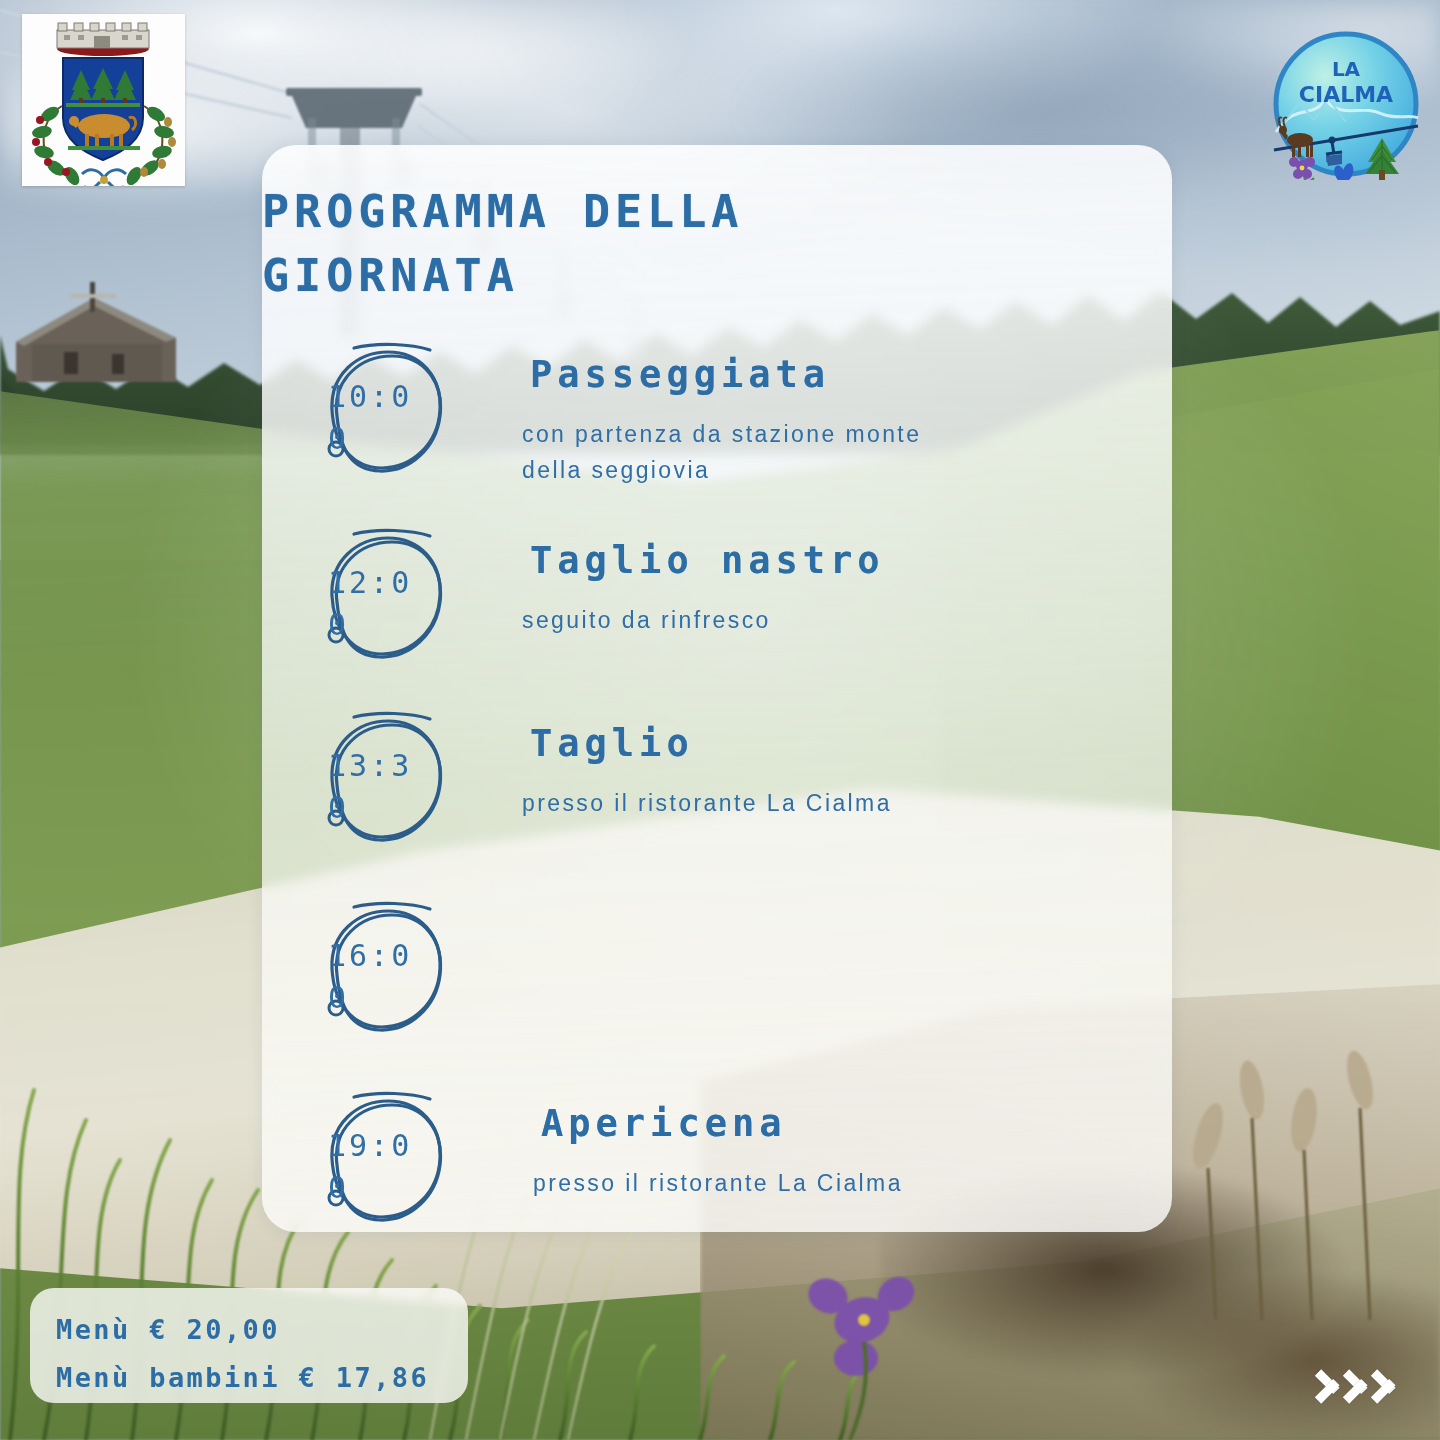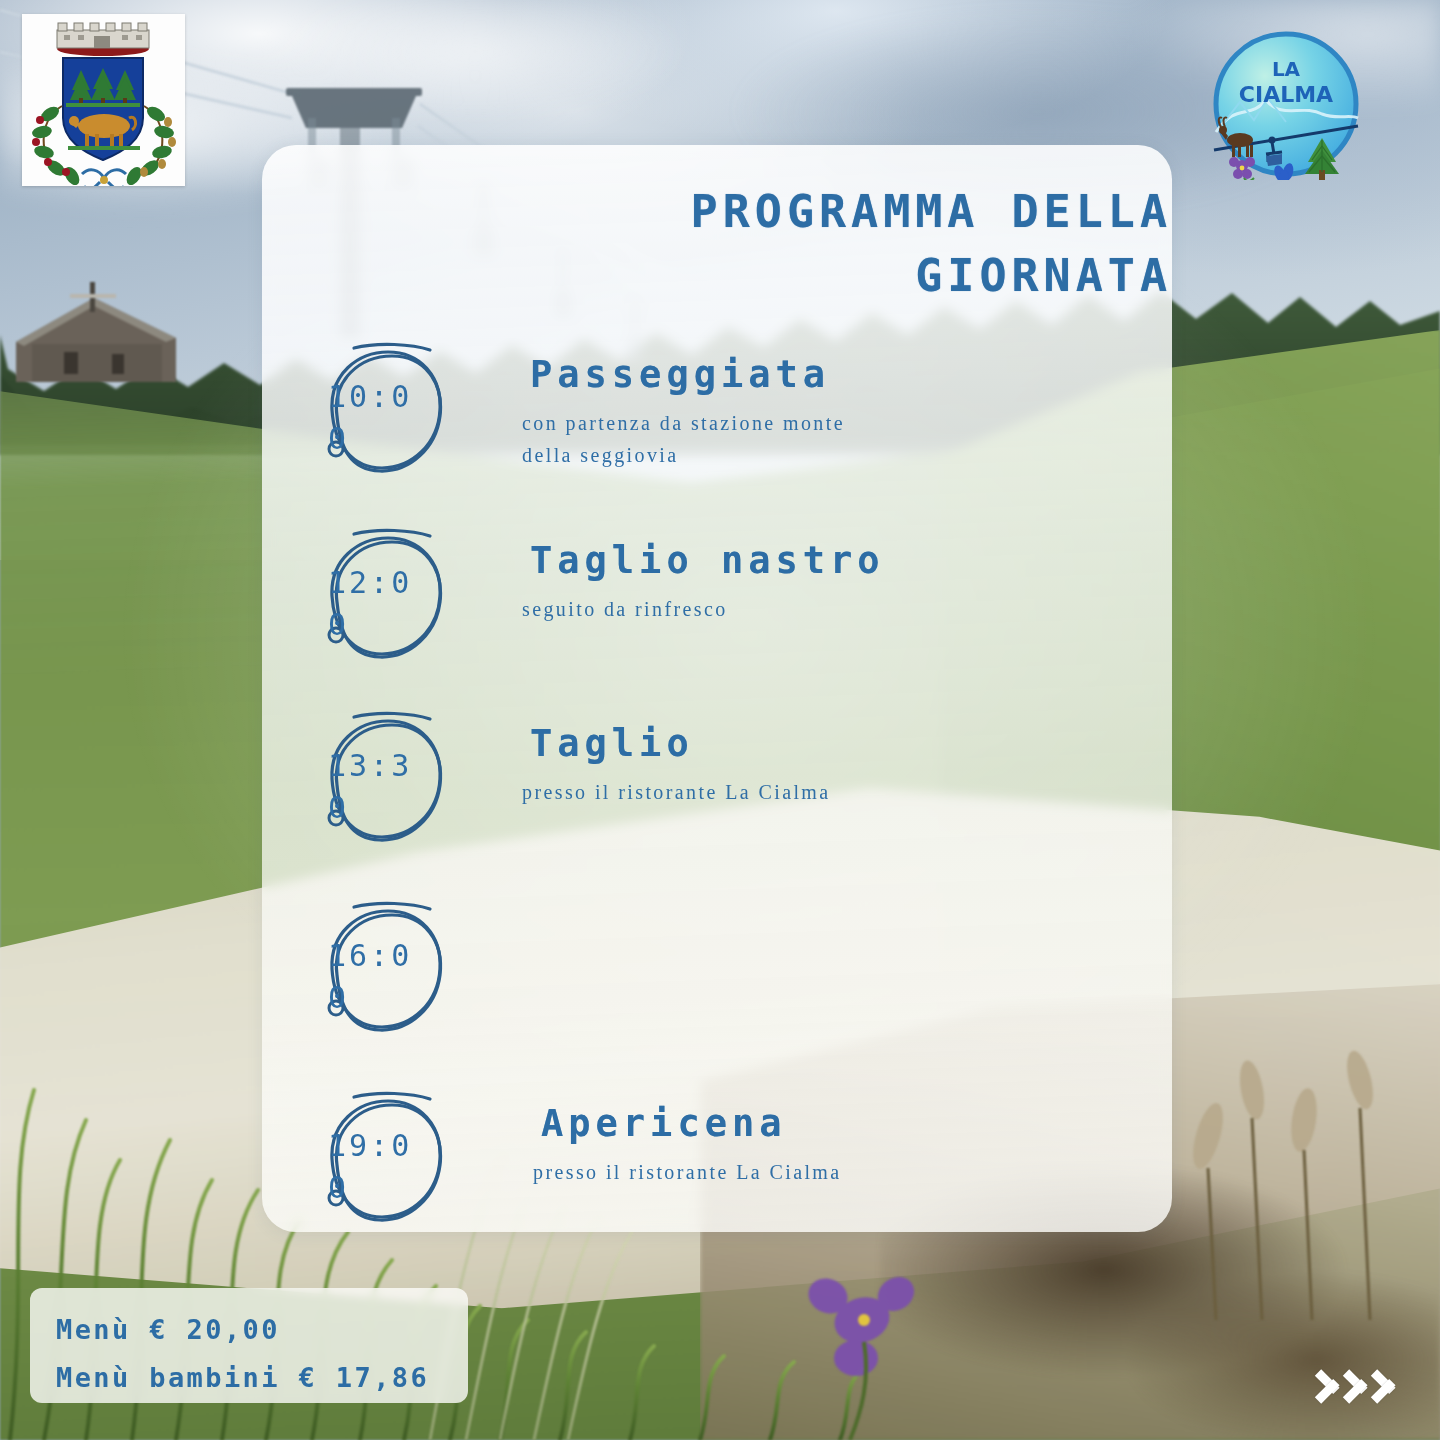--- a/index.html
+++ b/index.html
@@ -113,41 +113,41 @@
   }
 
   
   .coa-card {
     position: absolute; left: 22px; top: 14px; width: 163px; height: 172px;
     background: #fdfdfd;
     box-shadow: 0 1px 3px rgba(0,0,0,.18);
   }
 
   
-  .cialma { position: absolute; left: 1210px; top: 28px; width: 152px; height: 152px; }
+  .cialma { position: absolute; left: 1270px; top: 28px; width: 152px; height: 152px; }
 
   
   .card {
     position: absolute;
     left: 262px; top: 145px; width: 910px; height: 1087px;
     border-radius: 34px;
     background: linear-gradient(178deg,
         rgba(255,255,255,.88) 0%,
         rgba(253,254,255,.84) 18%,
         rgba(250,252,252,.78) 38%,
         rgba(248,250,246,.74) 58%,
         rgba(250,250,246,.76) 78%,
         rgba(252,252,249,.82) 100%);
     backdrop-filter: blur(6px);
     box-shadow: 0 2px 16px rgba(70,90,110,.10);
     overflow: hidden;
   }
 
   .card-title {
-    text-align: right;
+    text-align: left;
     color: #2d6da5;
     font-family: "DejaVu Sans Mono", monospace;
     font-weight: bold;
     font-size: 45px;
     letter-spacing: 5px;
     line-height: 1.42;
     padding-top: 35px;
     text-shadow: 0 0 1px rgba(45,109,165,.55);
   }
 
@@ -188,39 +188,39 @@
     font-family: "DejaVu Sans Mono", monospace;
     font-weight: bold;
     font-size: 37px;
     letter-spacing: 5px;
     line-height: 1.25;
     text-shadow: 0 0 .6px rgba(45,109,165,.45);
     margin-left: 8px;
   }
   .evt-sub {
     color: #2f6ea6;
-    font-family: Liberation Serif, serif;
-    font-size: 20px;
+    font-family: Liberation Sans, sans-serif;
+    font-size: 23px;
     letter-spacing: 2.4px;
     line-height: 1.58;
-    margin-top: 10px;
+    margin-top: 18px;
     white-space: pre-line;
   }
 
   
   .row.r1 { height: 186px; }
   .row.r2 { height: 183px; }
   .row.r3 { height: 190px; }
   .row.r4 { height: 190px; }
   .row.r5 { height: 170px; gap: 11px; }
 
   
   .menu-box {
     position: absolute; left: 30px; top: 1288px; width: 438px; height: 115px;
-    border-radius: 12px;
+    border-radius: 24px;
     background: rgba(252,252,250,.80);
     backdrop-filter: blur(4px);
     padding: 18px 0 0 26px;
   }
   .menu-line {
     color: #2d6da5;
     font-family: "DejaVu Sans Mono", monospace;
     font-weight: bold;
     font-size: 27px;
     letter-spacing: 2.4px;

